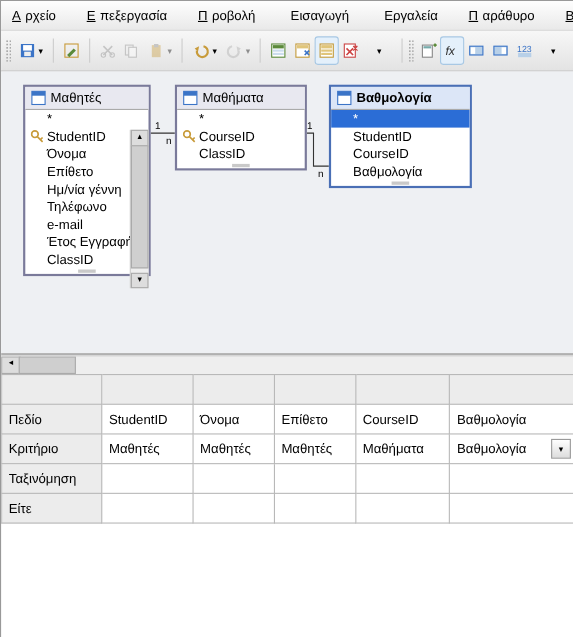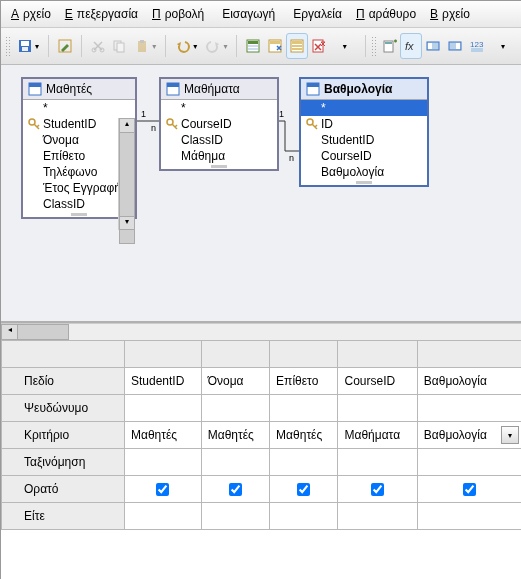--- a/index.html
+++ b/index.html
@@ -1,17 +1,17 @@
 <!DOCTYPE html>
 <html><head>
 <meta charset="utf-8">
 <style>
   html,body{margin:0;padding:0;font-family:"Segoe UI",Tahoma,sans-serif;font-size:12px;color:#000;background:#f0f0f0}
   .window{width:521px;height:579px;background:#fff;position:relative;overflow:hidden;border:1px solid #999}
-  .menubar{display:flex;gap:2px;padding:4px 6px;background:linear-gradient(#fefefe,#e9e9e9);border-bottom:1px solid #ccc}
+  .menubar{display:flex;gap:16px;padding:4px 6px;background:linear-gradient(#fefefe,#e9e9e9);border-bottom:1px solid #ccc}
   .menubar span{padding:2px 4px;cursor:default}
   .menubar span u{text-decoration:underline}
   .toolbar{display:flex;align-items:center;gap:0;padding:3px 4px;background:linear-gradient(#f7f7f7,#e3e3e3);border-bottom:1px solid #bbb;height:30px}
   .sep{width:1px;height:22px;background:#ccc;margin:0 5px}
   .grip{width:6px;height:20px;background-image:radial-gradient(#aaa 1px,transparent 1px);background-size:3px 3px;margin:0 3px 0 0}
   .tbtn{width:24px;height:24px;display:flex;align-items:center;justify-content:center;border:1px solid transparent;border-radius:3px;cursor:default;position:relative}
   .tbtn svg{width:16px;height:16px}
   .tbtn.dd{width:34px}
   .designer{position:relative;height:256px;background:#eef0f3;border-bottom:2px solid #b0b0b0;overflow:auto}
   .tablebox{position:absolute;background:#fff;border:2px solid #7a7a9a}
@@ -22,21 +22,21 @@
   .fieldlist{overflow:auto;max-height:170px}
   .fld{display:flex;align-items:center;padding:1px 5px;gap:3px;white-space:nowrap}
   .fld.sel{background:#2b6dd6;color:#fff}
   .key{width:12px;height:12px;flex:0 0 12px}
   .resize-h{width:16px;height:3px;background:#c9c9c9;margin:1px auto}
   .gridhost{overflow:auto auto;height:calc(579px - 256px - 30px - 26px - 16px);position:relative}
   .hscroll{height:16px;background:#eee;border-top:1px solid #ccc;position:relative;overflow:hidden}
   .hscroll .thumb{position:absolute;left:0;top:0;width:50px;height:14px;background:#cfcfcf;border:1px solid #aaa}
   table.designgrid{border-collapse:collapse;width:100%}
   table.designgrid td,table.designgrid th{border:1px solid #b8b8b8;padding:0;height:26px;vertical-align:middle;background:#fff}
-  table.designgrid th{background:#ececec;font-weight:400;text-align:left;padding:0 22px;width:78px}
+  table.designgrid th{background:#ececec;font-weight:400;text-align:left;padding:0 6px;width:78px}
   table.designgrid td .cell{padding:0 6px;display:flex;align-items:center;justify-content:flex-start;height:26px}
   .chk{width:13px;height:13px;margin:auto;display:block}
   .dd-cell{display:flex;align-items:center;justify-content:space-between;padding:0 2px 0 6px;height:26px}
   .dd-btn{width:16px;height:16px;border:1px solid #9a9a9a;background:linear-gradient(#fefefe,#ddd);display:flex;align-items:center;justify-content:center}
   .vscroll{position:absolute;right:0;top:18px;width:16px;bottom:0;background:#eee;border-left:1px solid #ccc}
   .vscroll .thumb{position:absolute;left:0;top:0;right:0;height:60px;background:#cfcfcf;border:1px solid #aaa}
 </style>
 </head>
 <body>
 
@@ -214,21 +214,29 @@
           <div class="fld">
               <span class="key"></span>
               <span>Όνομα</span>
             </div>
           <div class="fld">
               <span class="key"></span>
               <span>Επίθετο</span>
             </div>
           <div class="fld">
               <span class="key"></span>
+              <span>Ημ/νία γέννη</span>
+            </div>
+          <div class="fld">
+              <span class="key"></span>
               <span>Τηλέφωνο</span>
+            </div>
+          <div class="fld">
+              <span class="key"></span>
+              <span>e-mail</span>
             </div>
           <div class="fld">
               <span class="key"></span>
               <span>Έτος Εγγραφή</span>
             </div>
           <div class="fld">
               <span class="key"></span>
               <span>ClassID</span>
             </div>
         </div>
@@ -258,47 +266,36 @@
             <svg class="key" viewBox="0 0 12 12">
               <circle cx="4" cy="4" r="3" fill="none" stroke="#c89b3a" stroke-width="1.5"></circle>
               <path d="M6 6 L11 11 M9 9 L11 7" stroke="#c89b3a" stroke-width="1.5"></path>
             </svg>
             <span>CourseID</span>
           </div>
         <div class="fld">
             <span class="key"></span>
             <span>ClassID</span>
           </div>
-        <div class="fld">
-            <span class="key"></span>
-            <span>Μάθημα</span>
-          </div>
       </div>
       <div class="resize-h"></div>
     </div>
 
     <div class="tablebox sel" style="left:298px;top:12px;width:126px">
       <div class="titlebar sel">
         <svg class="tblicon" viewBox="0 0 14 14">
             <rect x="1" y="1" width="12" height="12" fill="#fff" stroke="#3b74c7"></rect>
             <rect x="1" y="1" width="12" height="4" fill="#3b74c7"></rect>
           </svg>
         <span>Βαθμολογία</span>
       </div>
       <div class="fieldlist">
         <div class="fld sel">
             <span class="key"></span>
             <span>*</span>
-          </div>
-        <div class="fld">
-            <svg class="key" viewBox="0 0 12 12">
-              <circle cx="4" cy="4" r="3" fill="none" stroke="#c89b3a" stroke-width="1.5"></circle>
-              <path d="M6 6 L11 11 M9 9 L11 7" stroke="#c89b3a" stroke-width="1.5"></path>
-            </svg>
-            <span>ID</span>
           </div>
         <div class="fld">
             <span class="key"></span>
             <span>StudentID</span>
           </div>
         <div class="fld">
             <span class="key"></span>
             <span>CourseID</span>
           </div>
         <div class="fld">
@@ -338,38 +335,20 @@
               <div class="cell">Επίθετο</div>
             </td>
         <td>
               <div class="cell">CourseID</div>
             </td>
         <td>
               <div class="cell">Βαθμολογία</div>
             </td>
       </tr>
       <tr>
-        <th>Ψευδώνυμο</th>
-        <td>
-              <div class="cell"></div>
-            </td>
-            <td>
-              <div class="cell"></div>
-            </td>
-            <td>
-              <div class="cell"></div>
-            </td>
-            <td>
-              <div class="cell"></div>
-            </td>
-            <td>
-              <div class="cell"></div>
-            </td>
-      </tr>
-      <tr>
         <th>Κριτήριο</th>
         <td>
               <div class="cell">Μαθητές</div>
             </td>
         <td>
               <div class="cell">Μαθητές</div>
             </td>
         <td>
               <div class="cell">Μαθητές</div>
             </td>
@@ -397,38 +376,20 @@
               <div class="cell"></div>
             </td>
             <td>
               <div class="cell"></div>
             </td>
             <td>
               <div class="cell"></div>
             </td>
       </tr>
       <tr>
-        <th>Ορατό</th>
-        <td>
-              <input type="checkbox" class="chk" checked="" style="">
-            </td>
-        <td>
-              <input type="checkbox" class="chk" checked="" style="">
-            </td>
-        <td>
-              <input type="checkbox" class="chk" checked="" style="">
-            </td>
-        <td>
-              <input type="checkbox" class="chk" checked="" style="">
-            </td>
-        <td>
-              <input type="checkbox" class="chk" checked="" style="">
-            </td>
-      </tr>
-      <tr>
         <th>Είτε</th>
         <td>
               <div class="cell"></div>
             </td>
             <td>
               <div class="cell"></div>
             </td>
             <td>
               <div class="cell"></div>
             </td>

